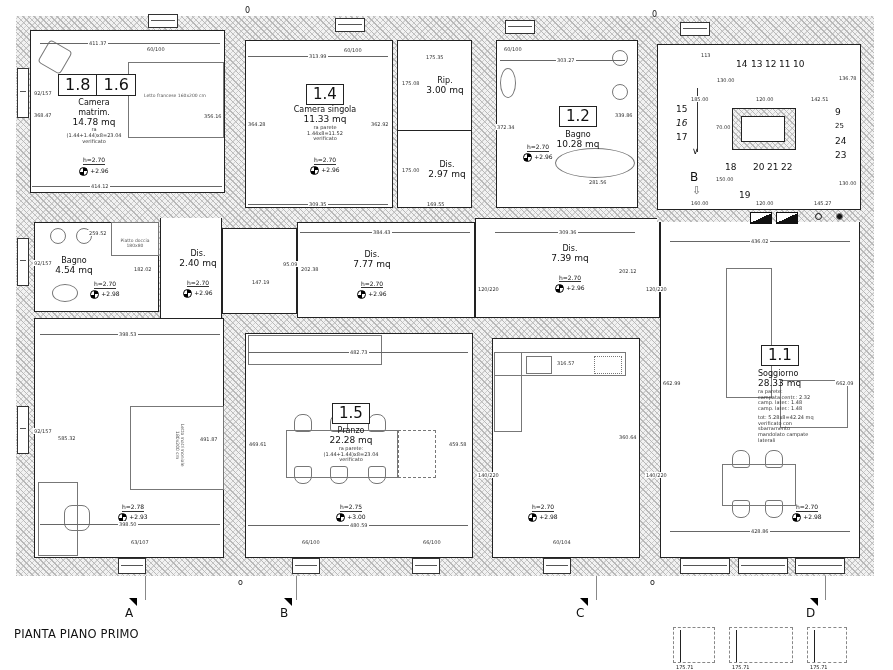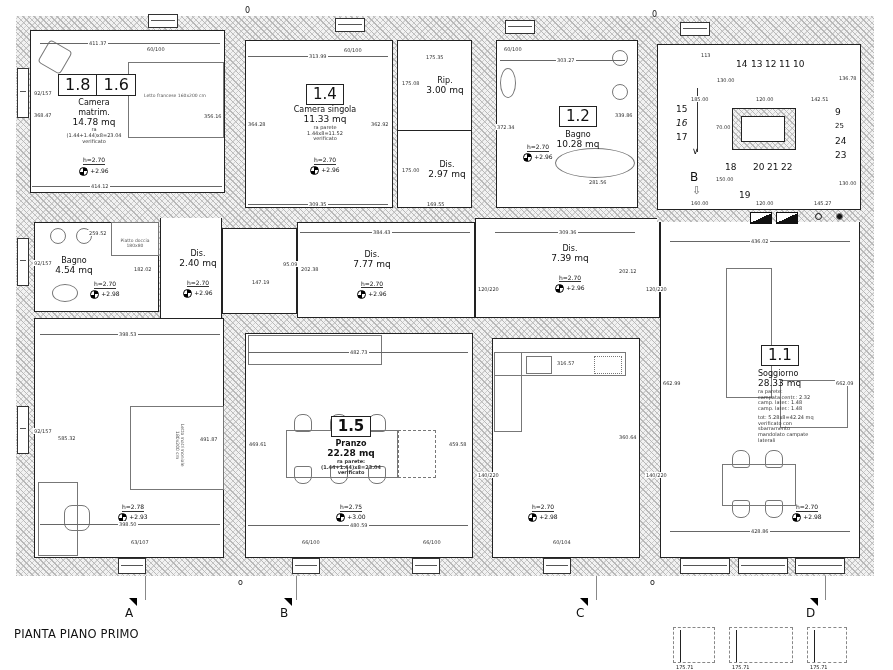--- a/index.html
+++ b/index.html
@@ -256,21 +256,21 @@
   </div>
 
   <div class="lbl" style="left:116px;top:495px;width:34px;">
     <div><span class="hgt">h=2.78</span></div>
     <div class="lvl">
         <span class="mk"></span>
         <span>+2.93</span>
       </div>
   </div>
 
-  <div class="lbl" style="left:316px;top:416px;width:70px;font-weight:bold;">
+  <div class="lbl" style="left:316px;top:403px;width:70px;">
     <span class="rid">1.5</span>
     <div class="rname" style="margin-top:2px;">Pranzo</div>
     <div class="rarea">22.28 mq</div>
     <div class="rsmall">ra parete:</div>
     <div class="rsmall">(1.44+1.44)x8=23.04</div>
     <div class="rsmall">verificato</div>
   </div>
   <div class="lbl" style="left:334px;top:495px;width:34px;">
     <div><span class="hgt">h=2.75</span></div>
     <div class="lvl">

